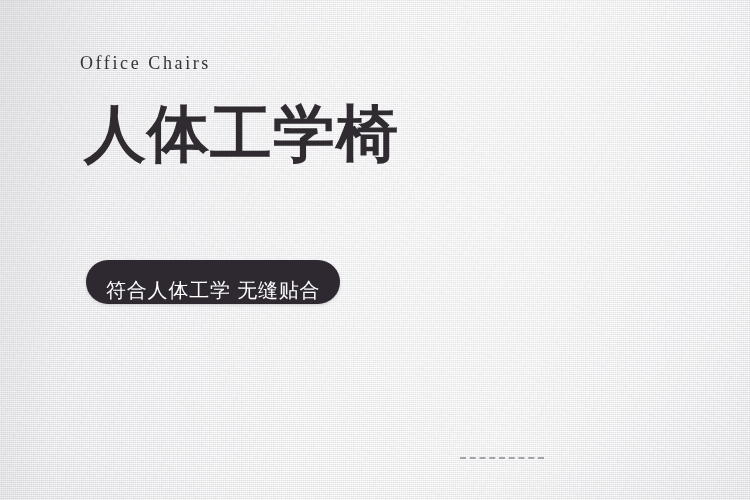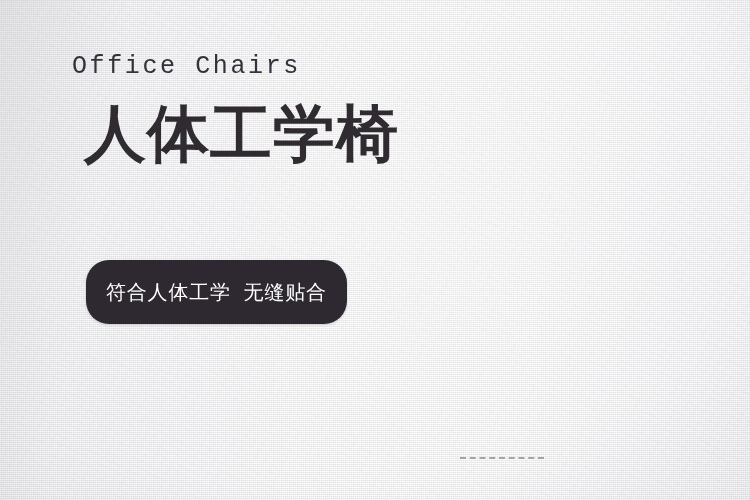--- a/index.html
+++ b/index.html
@@ -115,24 +115,24 @@
 
   
   .content {
     position: absolute;
     inset: 0;
     z-index: 10;
   }
 
   .eyebrow {
     position: absolute;
-    left: 72px;
+    left: 80px;
     top: 54px;
-    font-family: Liberation Mono, monospace;
-    font-size: 25px;
+    font-family: Liberation Serif, serif;
+    font-size: 18px;
     font-weight: 300;
     letter-spacing: 2.6px;
     color: #35313a;
     white-space: nowrap;
     line-height: 1;
   }
 
   .headline {
     position: absolute;
     left: 84px;
@@ -147,29 +147,29 @@
   }
 
   .headline-line {
     display: block;
   }
 
   .badge {
     position: absolute;
     left: 86px;
     top: 260px;
-    height: 64px;
+    height: 44px;
     padding: 0 20px;
     display: inline-flex;
-    align-items: center;
+    align-items: flex-end;
     box-sizing: border-box;
     background: #2e2830;
     border-radius: 23px;
     color: #ffffff;
-    font-family: Liberation Mono, monospace;
+    font-family: Liberation Sans, sans-serif;
     font-size: 20px;
     font-weight: 400;
     letter-spacing: 0.8px;
     white-space: nowrap;
     box-shadow: 0 1px 3px rgba(50,45,55,0.18);
   }
 
   .dashed-rule {
     position: absolute;
     left: 460px;

